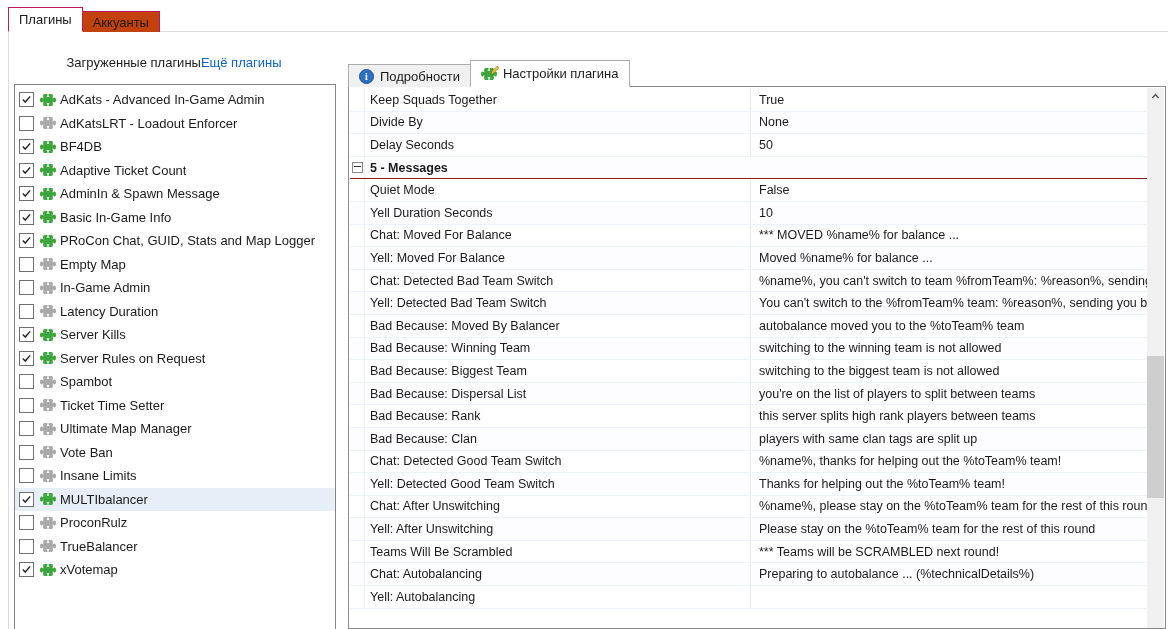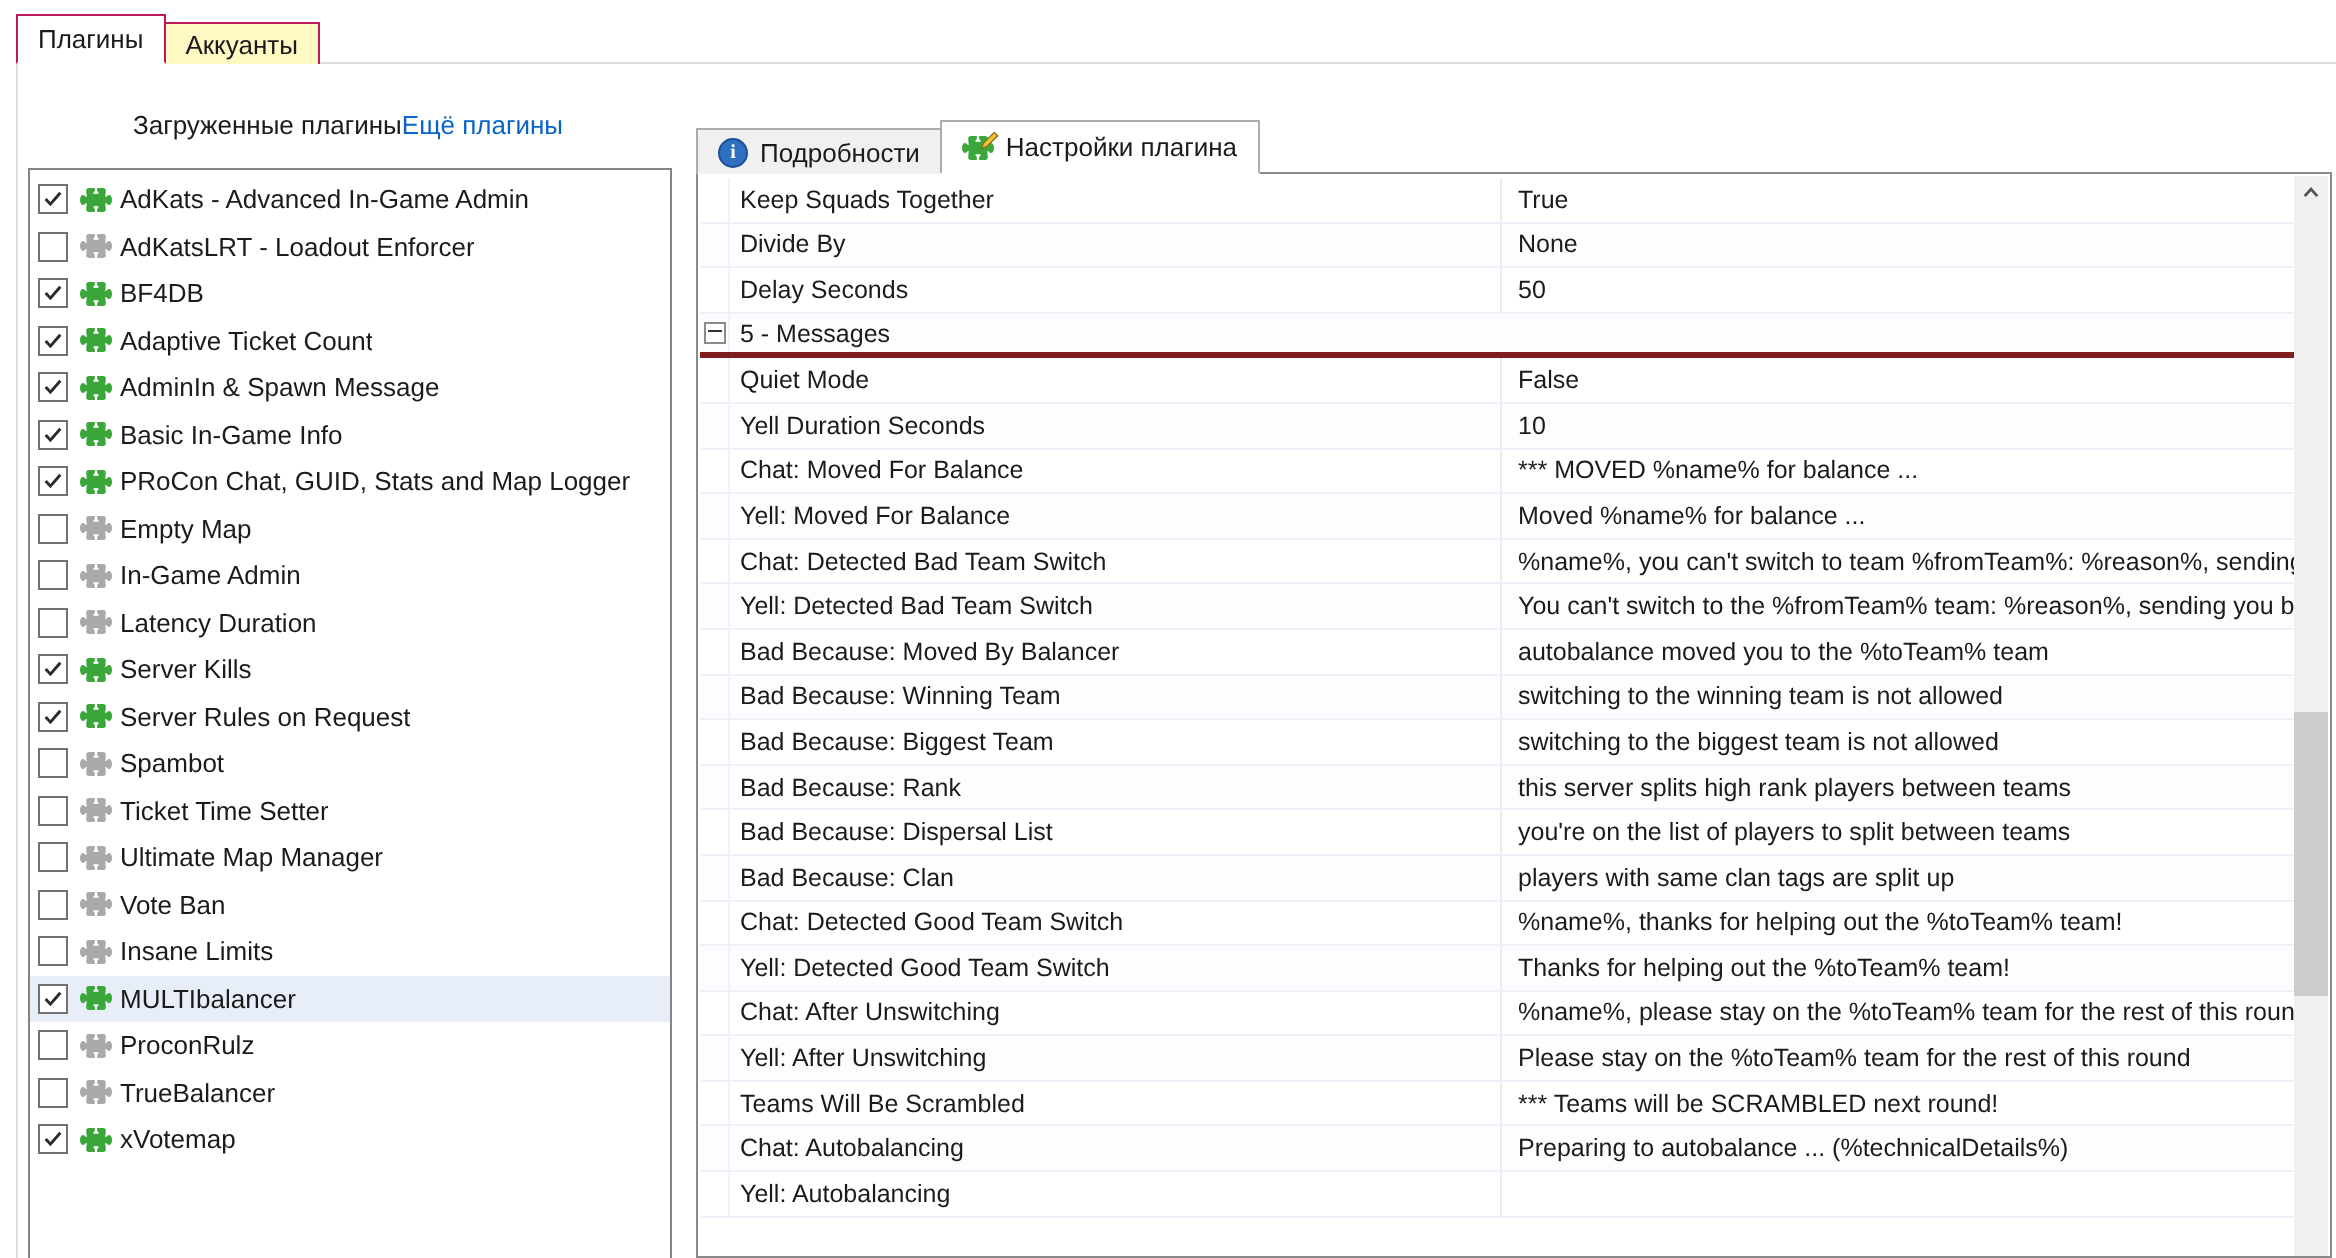--- a/index.html
+++ b/index.html
@@ -6,21 +6,21 @@
   body {
     width:1168px; height:629px; position:relative; overflow:hidden;
     background:#ffffff; font-family:"Liberation Sans", sans-serif; color:#1b1b1b;
     -webkit-font-smoothing:antialiased;
   }
   
   .main-tabs { position:absolute; left:8px; top:7px; display:flex; align-items:flex-end; z-index:3; }
   .main-tab { font-size:13px; padding:0 10px; display:flex; align-items:center; cursor:default;
               border:1px solid #be185d; margin-right:-1px; box-sizing:border-box; }
   .main-tab.active   { background:#fff; height:25px; border-bottom:1px solid #fff; position:relative; z-index:2; }
-  .main-tab.inactive { background:#fef9c3; height:21px; border-bottom:none; }
+  .main-tab.inactive { background:#c2410c; height:21px; border-bottom:none; }
   .tab-page-border { position:absolute; left:8px; top:31px; width:1159px; height:597px;
                      border-top:1px solid #dcdcdc; border-left:1px solid #dcdcdc; z-index:1; }
 
   
   .left-header { position:absolute; left:18px; top:55px; width:312px; display:flex;
                  justify-content:center; font-size:13px; z-index:2; }
   .left-header .title { color:#1b1b1b; }
   .left-header .link  { color:#0a64c8; cursor:pointer; }
   .plugin-list { position:absolute; left:14px; top:84px; width:322px; height:560px;
                  border:1px solid #848484; background:#fff; box-sizing:border-box;
@@ -49,21 +49,21 @@
   .settings-panel { position:absolute; left:348px; top:86px; width:818px; height:543px;
                     border:1px solid #8a8a8a; background:#fff; box-sizing:border-box; z-index:2; overflow:hidden; }
   .grid-rows { position:absolute; left:1px; top:2px; right:18px; bottom:0; overflow:hidden; }
   .setting-row { display:flex; height:22.6px; border-bottom:1px solid #edf2f8; font-size:12.5px;
                  align-items:stretch; box-sizing:border-box; background:#fff; }
   .setting-row:nth-child(even) { background:#fdfdff; }
   .cell-margin { flex:0 0 14px; border-right:1px solid #f0f3f7; display:flex; align-items:center; justify-content:center; }
   .cell-name { flex:0 0 380px; padding-left:5px; border-right:1px solid #ececec;
                display:flex; align-items:center; white-space:nowrap; overflow:hidden; }
   .cell-value { flex:1; padding-left:8px; display:flex; align-items:center; white-space:nowrap; overflow:hidden; }
-  .setting-row.group { font-weight:normal; border-bottom:3px solid #7f1d1d; }
+  .setting-row.group { font-weight:bold; border-bottom:1px solid #7f1d1d; }
   .setting-row.group .cell-name { flex:1; border-right:none; }
   .collapse-box { width:9px; height:9px; border:1px solid #8a8a8a; background:#fff; position:relative; display:inline-block; }
   .collapse-box::after { content:""; position:absolute; left:1px; right:1px; top:3px; height:1px; background:#333; }
 
   
   .scrollbar { position:absolute; top:1px; right:1px; bottom:0; width:17px; background:#f0f0f0; }
   .scroll-up { height:17px; display:flex; align-items:center; justify-content:center; }
   .scroll-thumb { position:absolute; left:0; top:268px; width:17px; height:142px; background:#cdcdcd; }
 </style>
 </head>
@@ -348,27 +348,27 @@
         <div class="cell-name">Bad Because: Winning Team</div>
         <div class="cell-value">switching to the winning team is not allowed</div>
       </div>
       <div class="setting-row">
         <div class="cell-margin"></div>
         <div class="cell-name">Bad Because: Biggest Team</div>
         <div class="cell-value">switching to the biggest team is not allowed</div>
       </div>
       <div class="setting-row">
         <div class="cell-margin"></div>
+        <div class="cell-name">Bad Because: Dispersal List</div>
+        <div class="cell-value">you're on the list of players to split between teams</div>
+      </div>
+      <div class="setting-row">
+        <div class="cell-margin"></div>
         <div class="cell-name">Bad Because: Rank</div>
         <div class="cell-value">this server splits high rank players between teams</div>
-      </div>
-      <div class="setting-row">
-        <div class="cell-margin"></div>
-        <div class="cell-name">Bad Because: Dispersal List</div>
-        <div class="cell-value">you're on the list of players to split between teams</div>
       </div>
       <div class="setting-row">
         <div class="cell-margin"></div>
         <div class="cell-name">Bad Because: Clan</div>
         <div class="cell-value">players with same clan tags are split up</div>
       </div>
       <div class="setting-row">
         <div class="cell-margin"></div>
         <div class="cell-name">Chat: Detected Good Team Switch</div>
         <div class="cell-value">%name%, thanks for helping out the %toTeam% team!</div>

